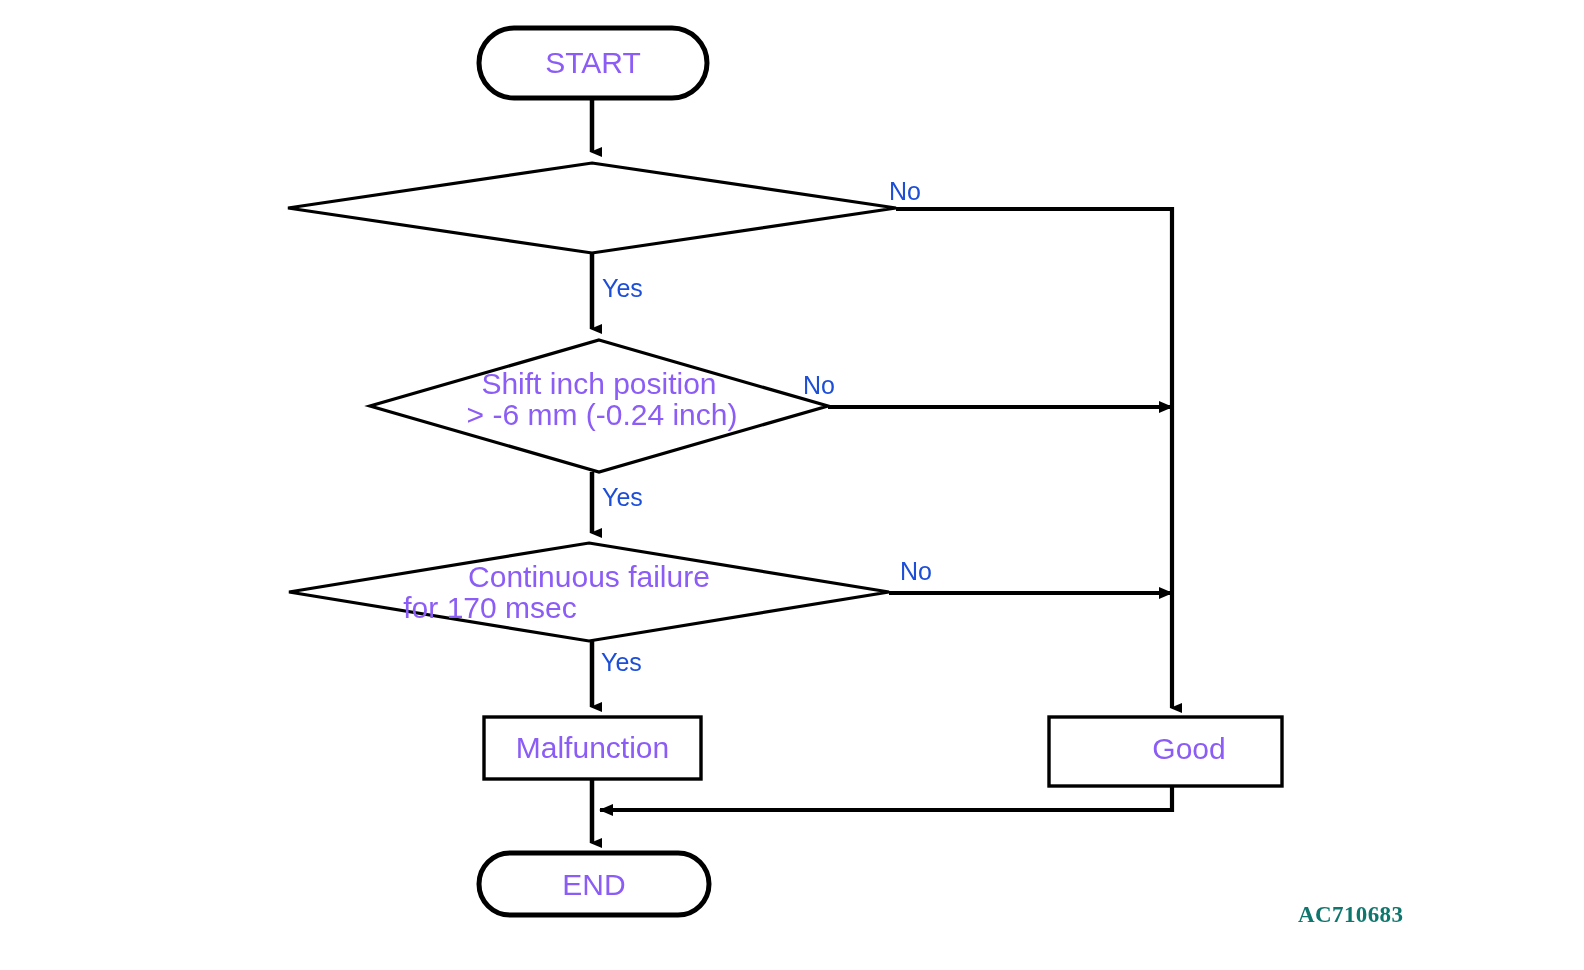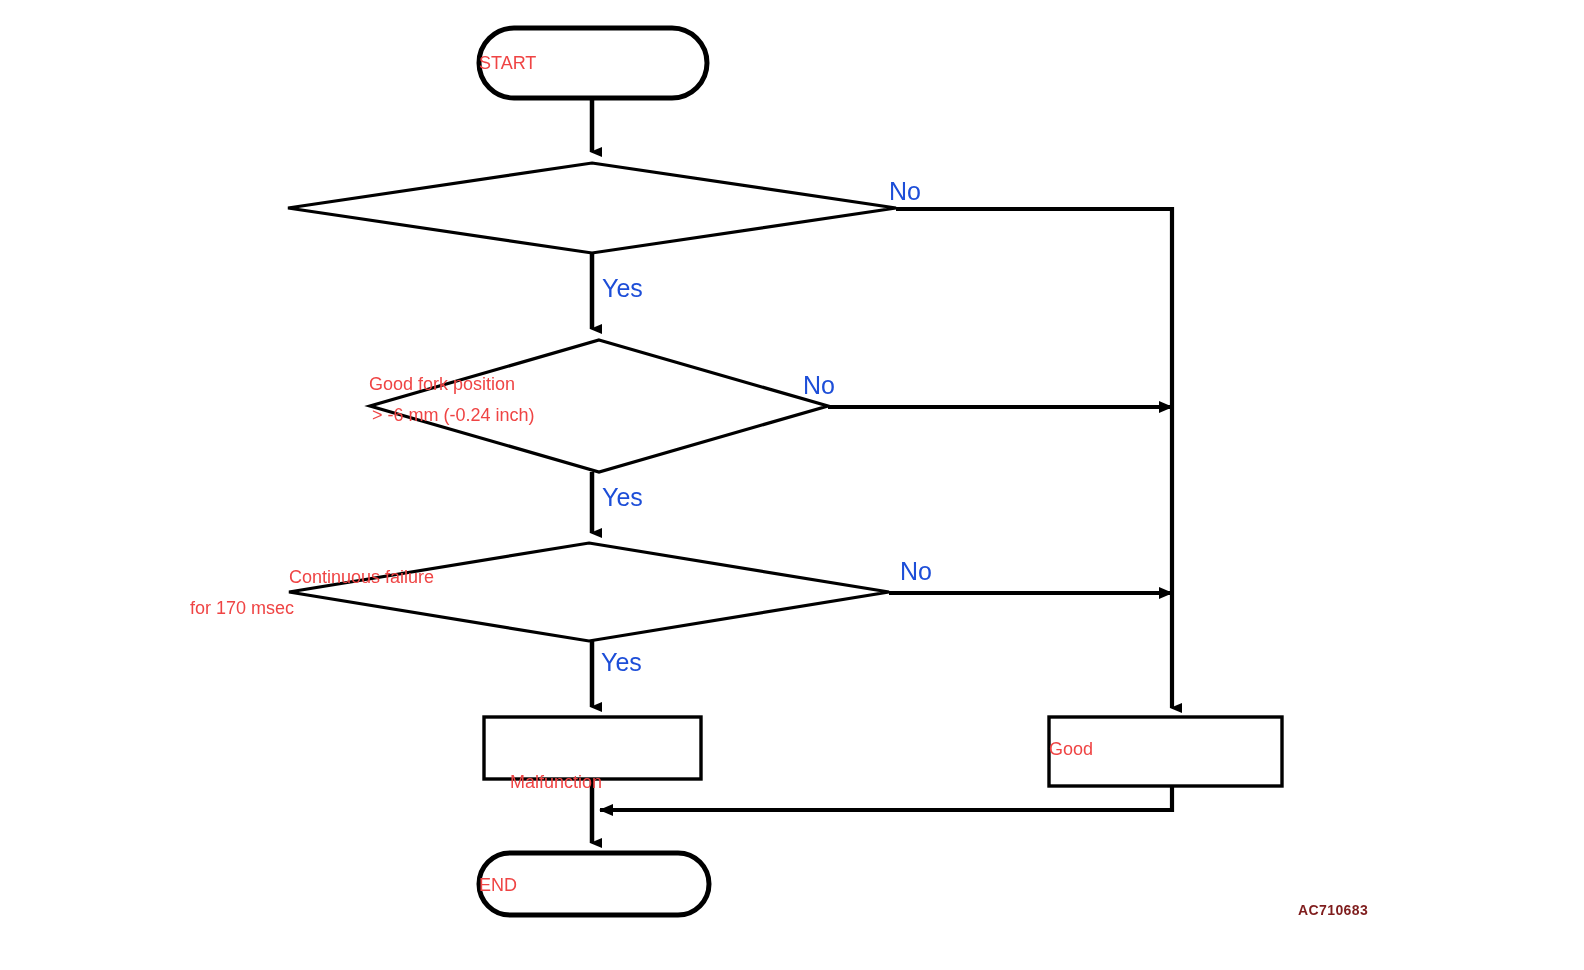--- a/index.html
+++ b/index.html
@@ -3,39 +3,41 @@
 <meta charset="utf-8">
 <title>Flowchart</title>
 <style>
   html,body{margin:0;padding:0;background:#ffffff;}
   body{width:1584px;height:970px;position:relative;overflow:hidden;
        font-family:"Liberation Sans","DejaVu Sans",sans-serif;color:#000;}
   #stage{position:absolute;left:0;top:0;width:1584px;height:970px;}
   svg#flow{position:absolute;left:0;top:0;width:1584px;height:970px;}
   .node-label{
     position:absolute;
-    font-size:18px;
+    text-align:center;
+    font-size:30px;
     line-height:30px;
-    color:#ef4444;
+    color:#8b5cf6;
     white-space:pre;
     pointer-events:none;
   }
   .edge-label{
     position:absolute;
     font-size:25px;
     line-height:27px;
     color:#1d4ed8;
     white-space:pre;
   }
   .ref-code{
     position:absolute;
-    font-size:14px;
+    font-size:23px;
     font-weight:bold;
     letter-spacing:0.4px;
-    color:#7f1d1d;
+    color:#0f766e;
+    font-family:Liberation Serif, serif;
   }
 </style>
 </head>
 <body>
 
 <div id="stage">
 
   <svg id="flow" viewBox="0 0 1584 970">
     <defs>
       <marker id="arrowDown" markerWidth="14" markerHeight="14" refX="5" refY="10" orient="auto" markerUnits="userSpaceOnUse">
@@ -93,27 +95,27 @@
 
     <line x1="592" y1="779" x2="592" y2="843" stroke="#000000" stroke-width="4.5" marker-end="url(#arrowDown)"></line>
 
     <path d="M1172,786 L1172,810 L600,810" fill="none" stroke="#000000" stroke-width="4.2" marker-end="url(#arrowLeft)"></path>
 
   </svg>
 
   <div class="node-label" style="left:479px; top:48px; width:228px;">START</div>
 
 
-  <div class="node-label" style="left:369px; top:369px; width:460px;">Good fork position</div>
+  <div class="node-label" style="left:369px; top:369px; width:460px;">Shift inch position</div>
   <div class="node-label" style="left:372px; top:400px; width:460px;">&gt; -6 mm (-0.24 inch)</div>
 
   <div class="node-label" style="left:289px; top:562px; width:600px;">Continuous failure</div>
   <div class="node-label" style="left:190px; top:593px; width:600px;">for 170 msec</div>
 
-  <div class="node-label" style="left:510px; top:733px; width:217px;margin-top:34px;">Malfunction</div>
+  <div class="node-label" style="left:484px; top:733px; width:217px;">Malfunction</div>
 
   <div class="node-label" style="left:1049px; top:734px; width:280px;">Good</div>
 
   <div class="node-label" style="left:479px; top:870px; width:230px;">END</div>
 
   <div class="edge-label" style="left:889px; top:178px;">No</div>
 
   <div class="edge-label" style="left:602px; top:275px;">Yes</div>
 
   <div class="edge-label" style="left:803px; top:372px;">No</div>

